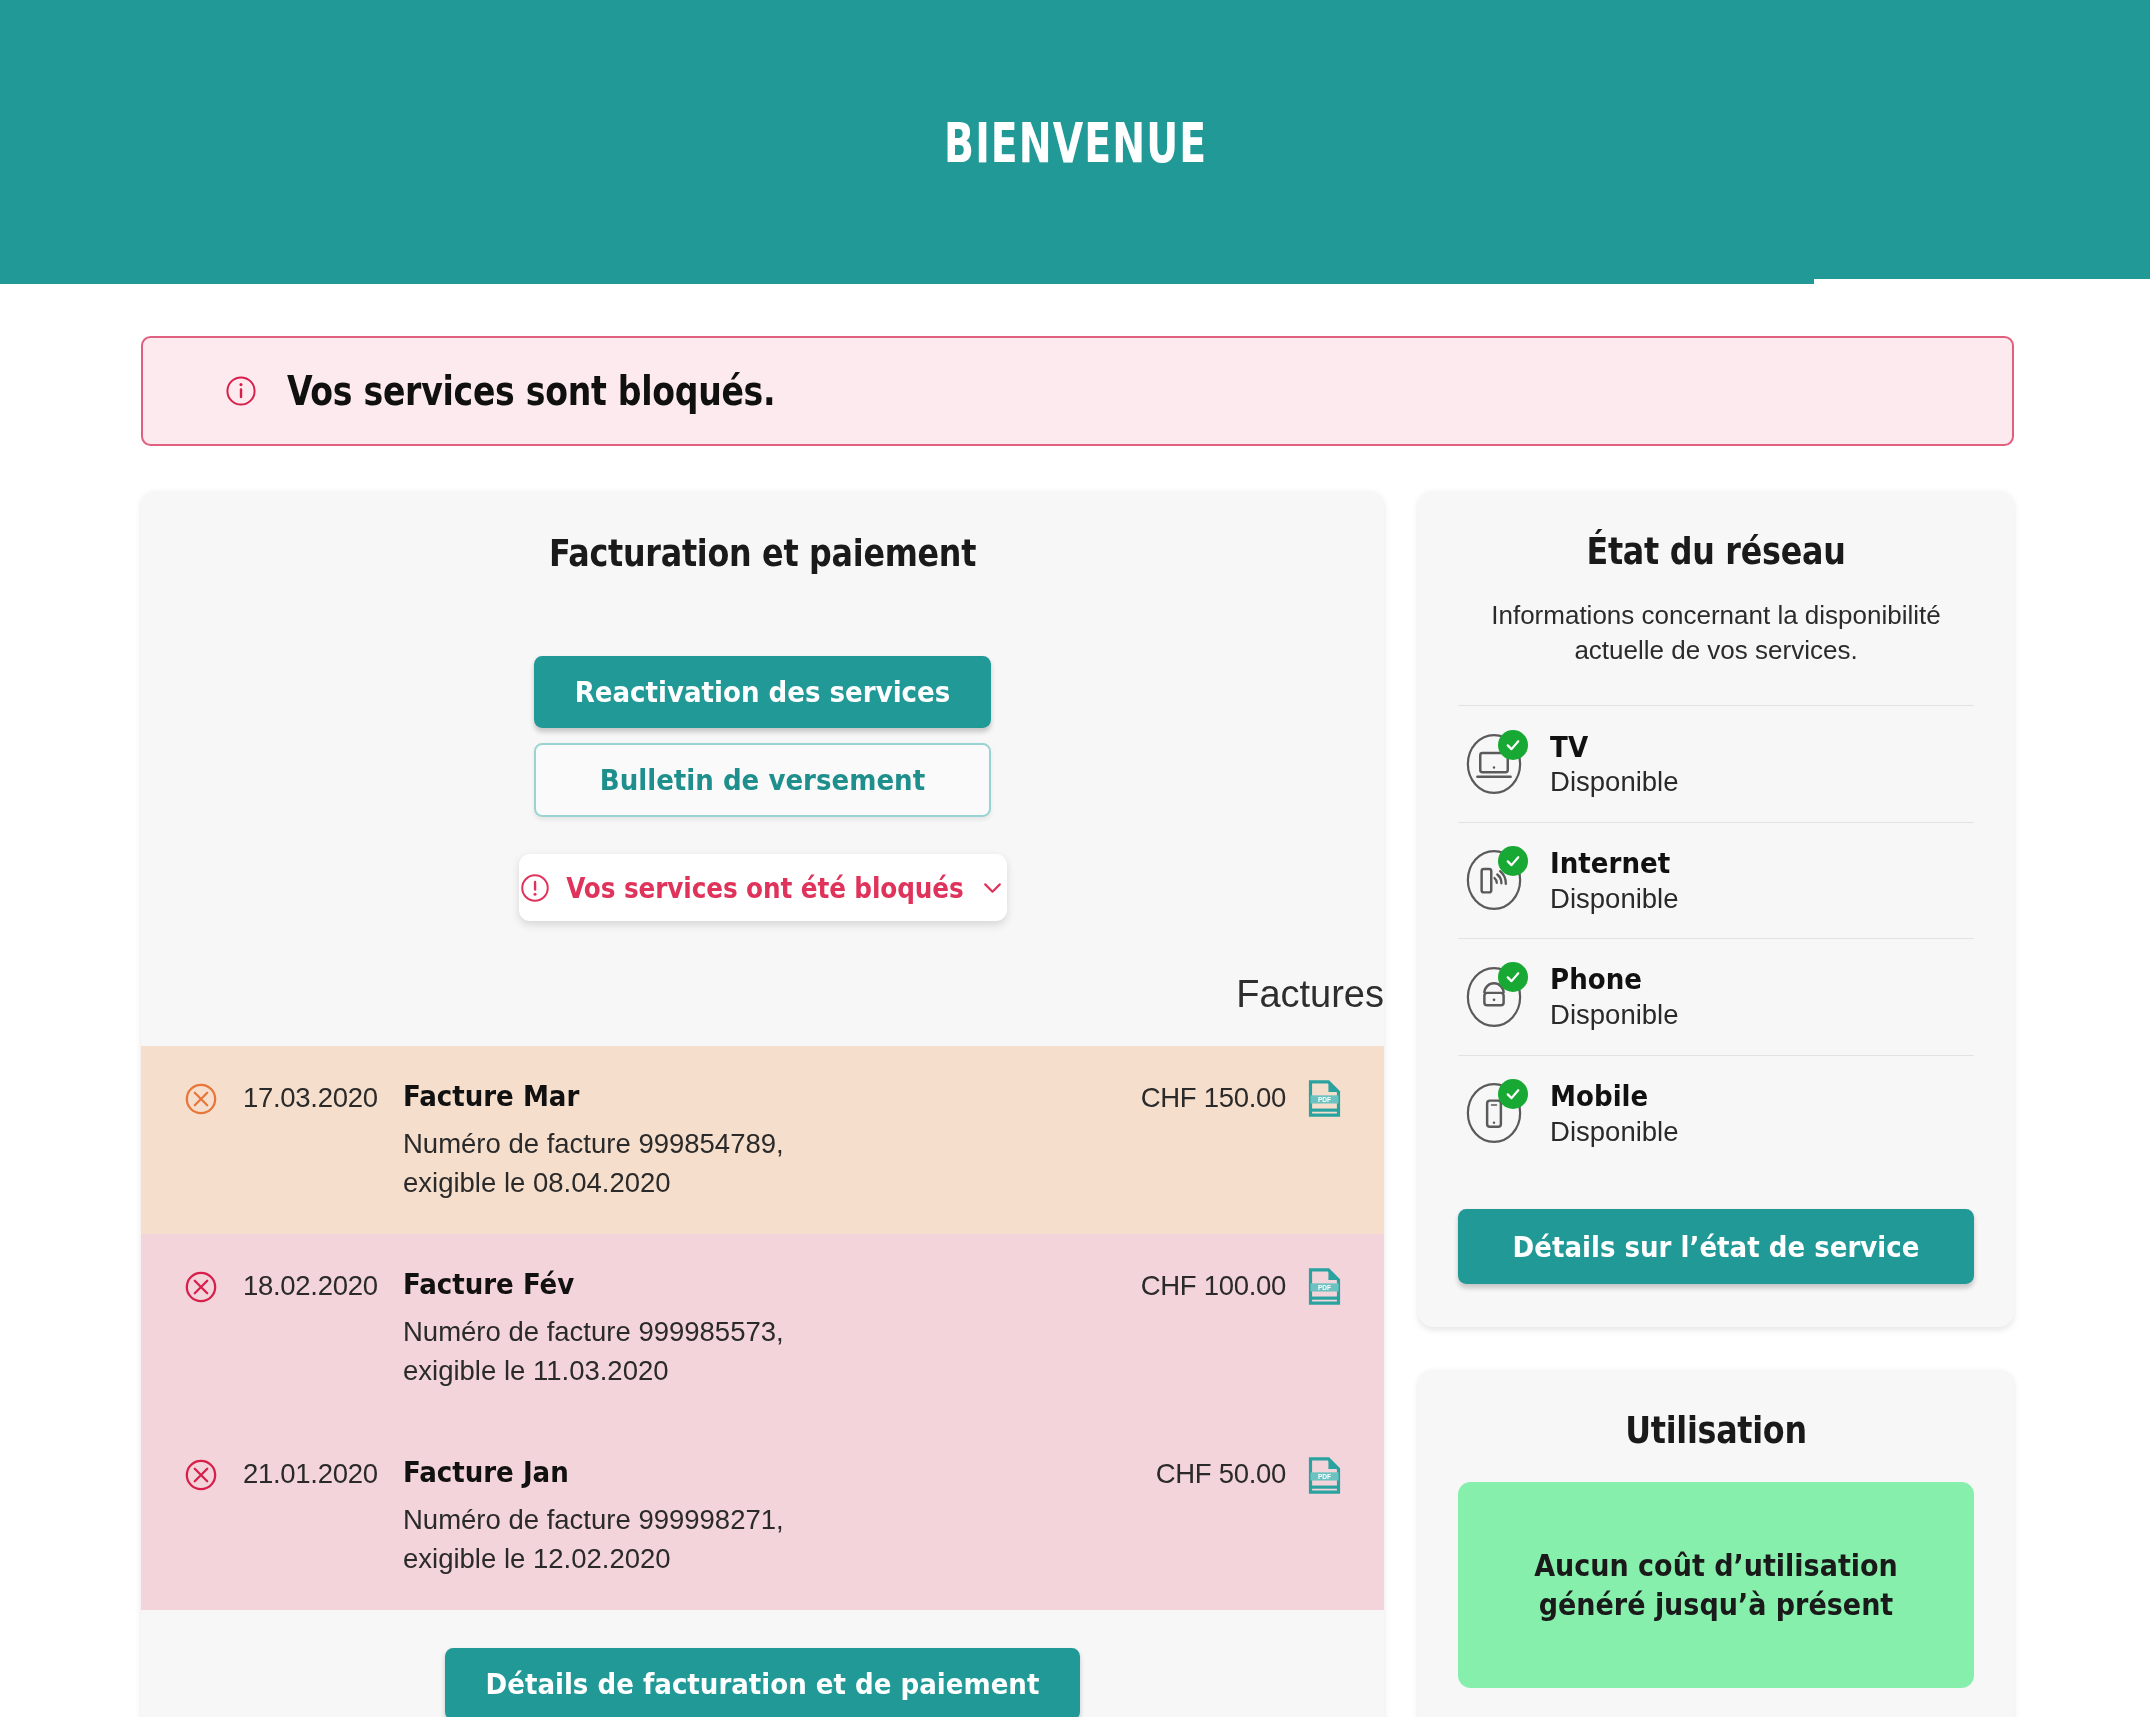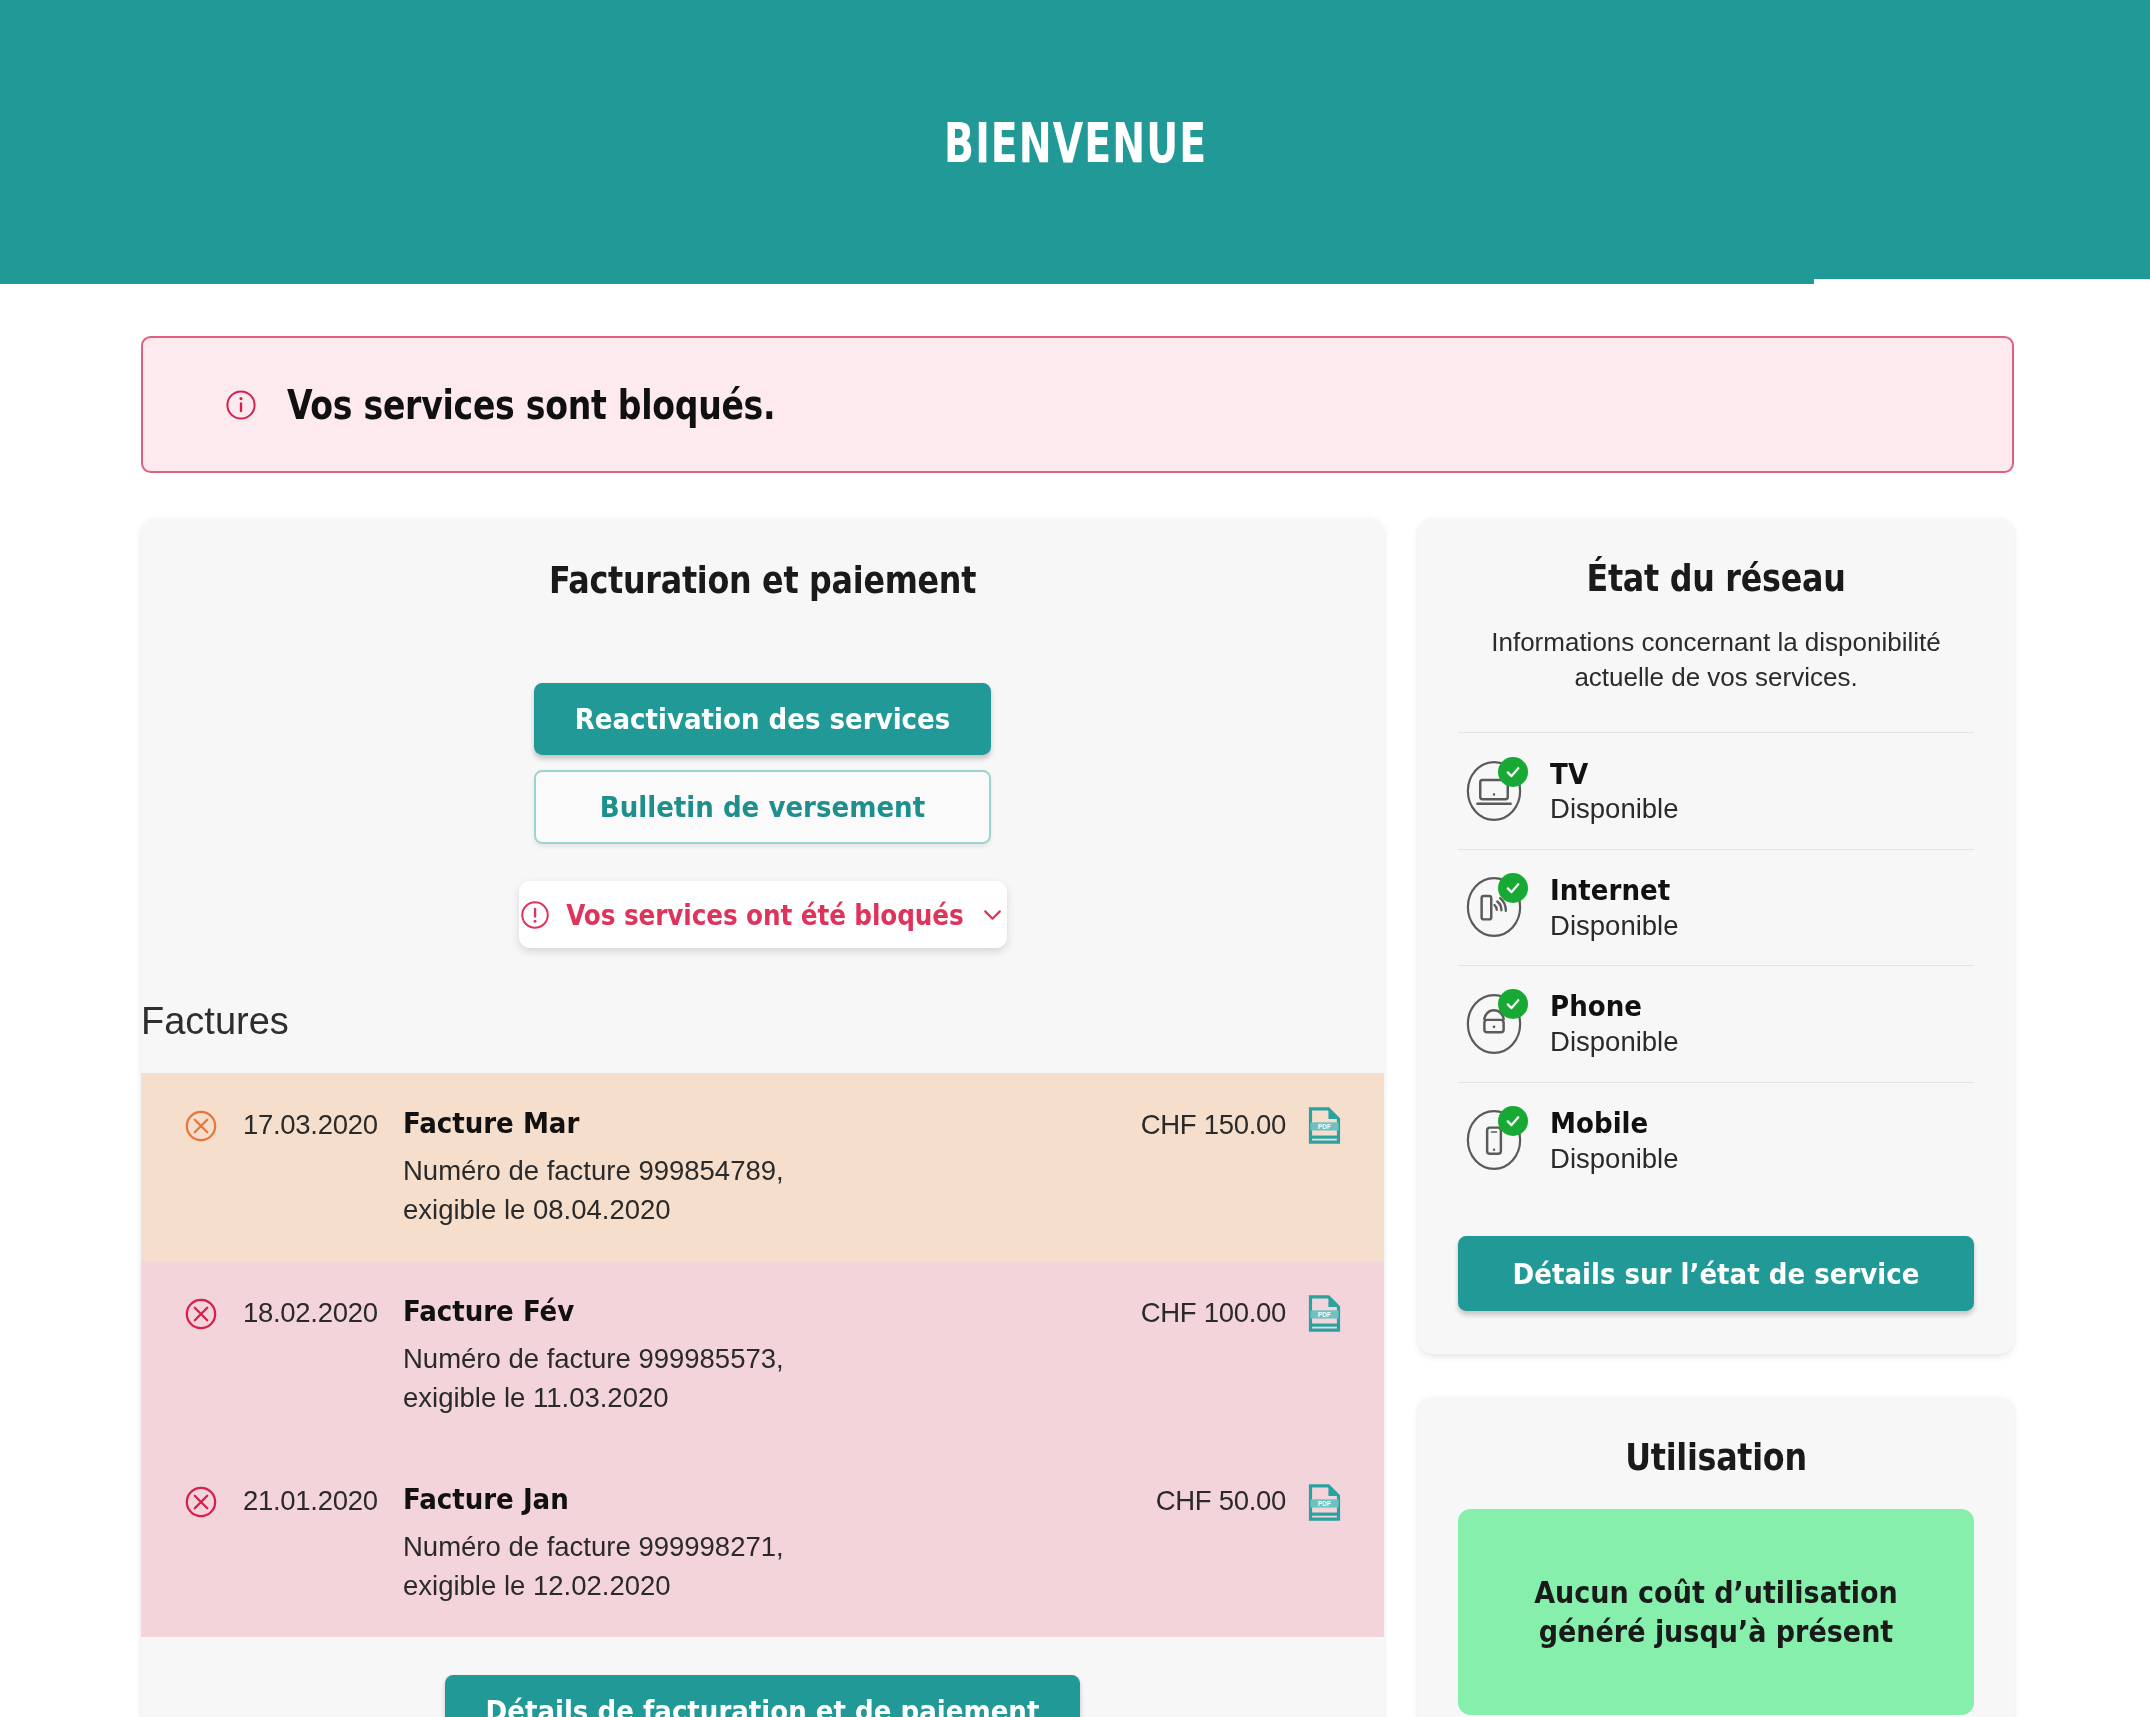--- a/index.html
+++ b/index.html
@@ -44,21 +44,21 @@
   
   .page {
     position: relative;
     width: 100%;
     padding: 52px 0 0 0;
   }
 
   
   .alert-banner {
     margin: 0 137px 0 141px;
-    height: 137px;
+    height: 110px;
     background: #FCEAEE;
     border: 2.1px solid #E0607F;
     border-radius: 9.6px;
     display: flex;
     align-items: center;
     padding-left: 82px;
     gap: 30px;
   }
   .alert-icon {
     width: 32px;
@@ -180,21 +180,21 @@
   .pill-text {
     font-family: "DejaVu Sans Condensed", "Liberation Sans Narrow", "Liberation Sans", sans-serif;
     font-weight: 700;
     font-size: 27.5px;
     color: #E0335C;
     letter-spacing: -0.1px;
   }
   .pill-chevron { width: 25px; height: 25px; flex: 0 0 25px; }
 
   .invoices-heading {
-    text-align: left;
+    text-align: right;
     font-size: 38px;
     font-weight: 400;
     color: #2E2E2E;
     margin: 52px 0 30px 0;
   }
 
   
   .invoice-row {
     display: flex;
     align-items: flex-start;

